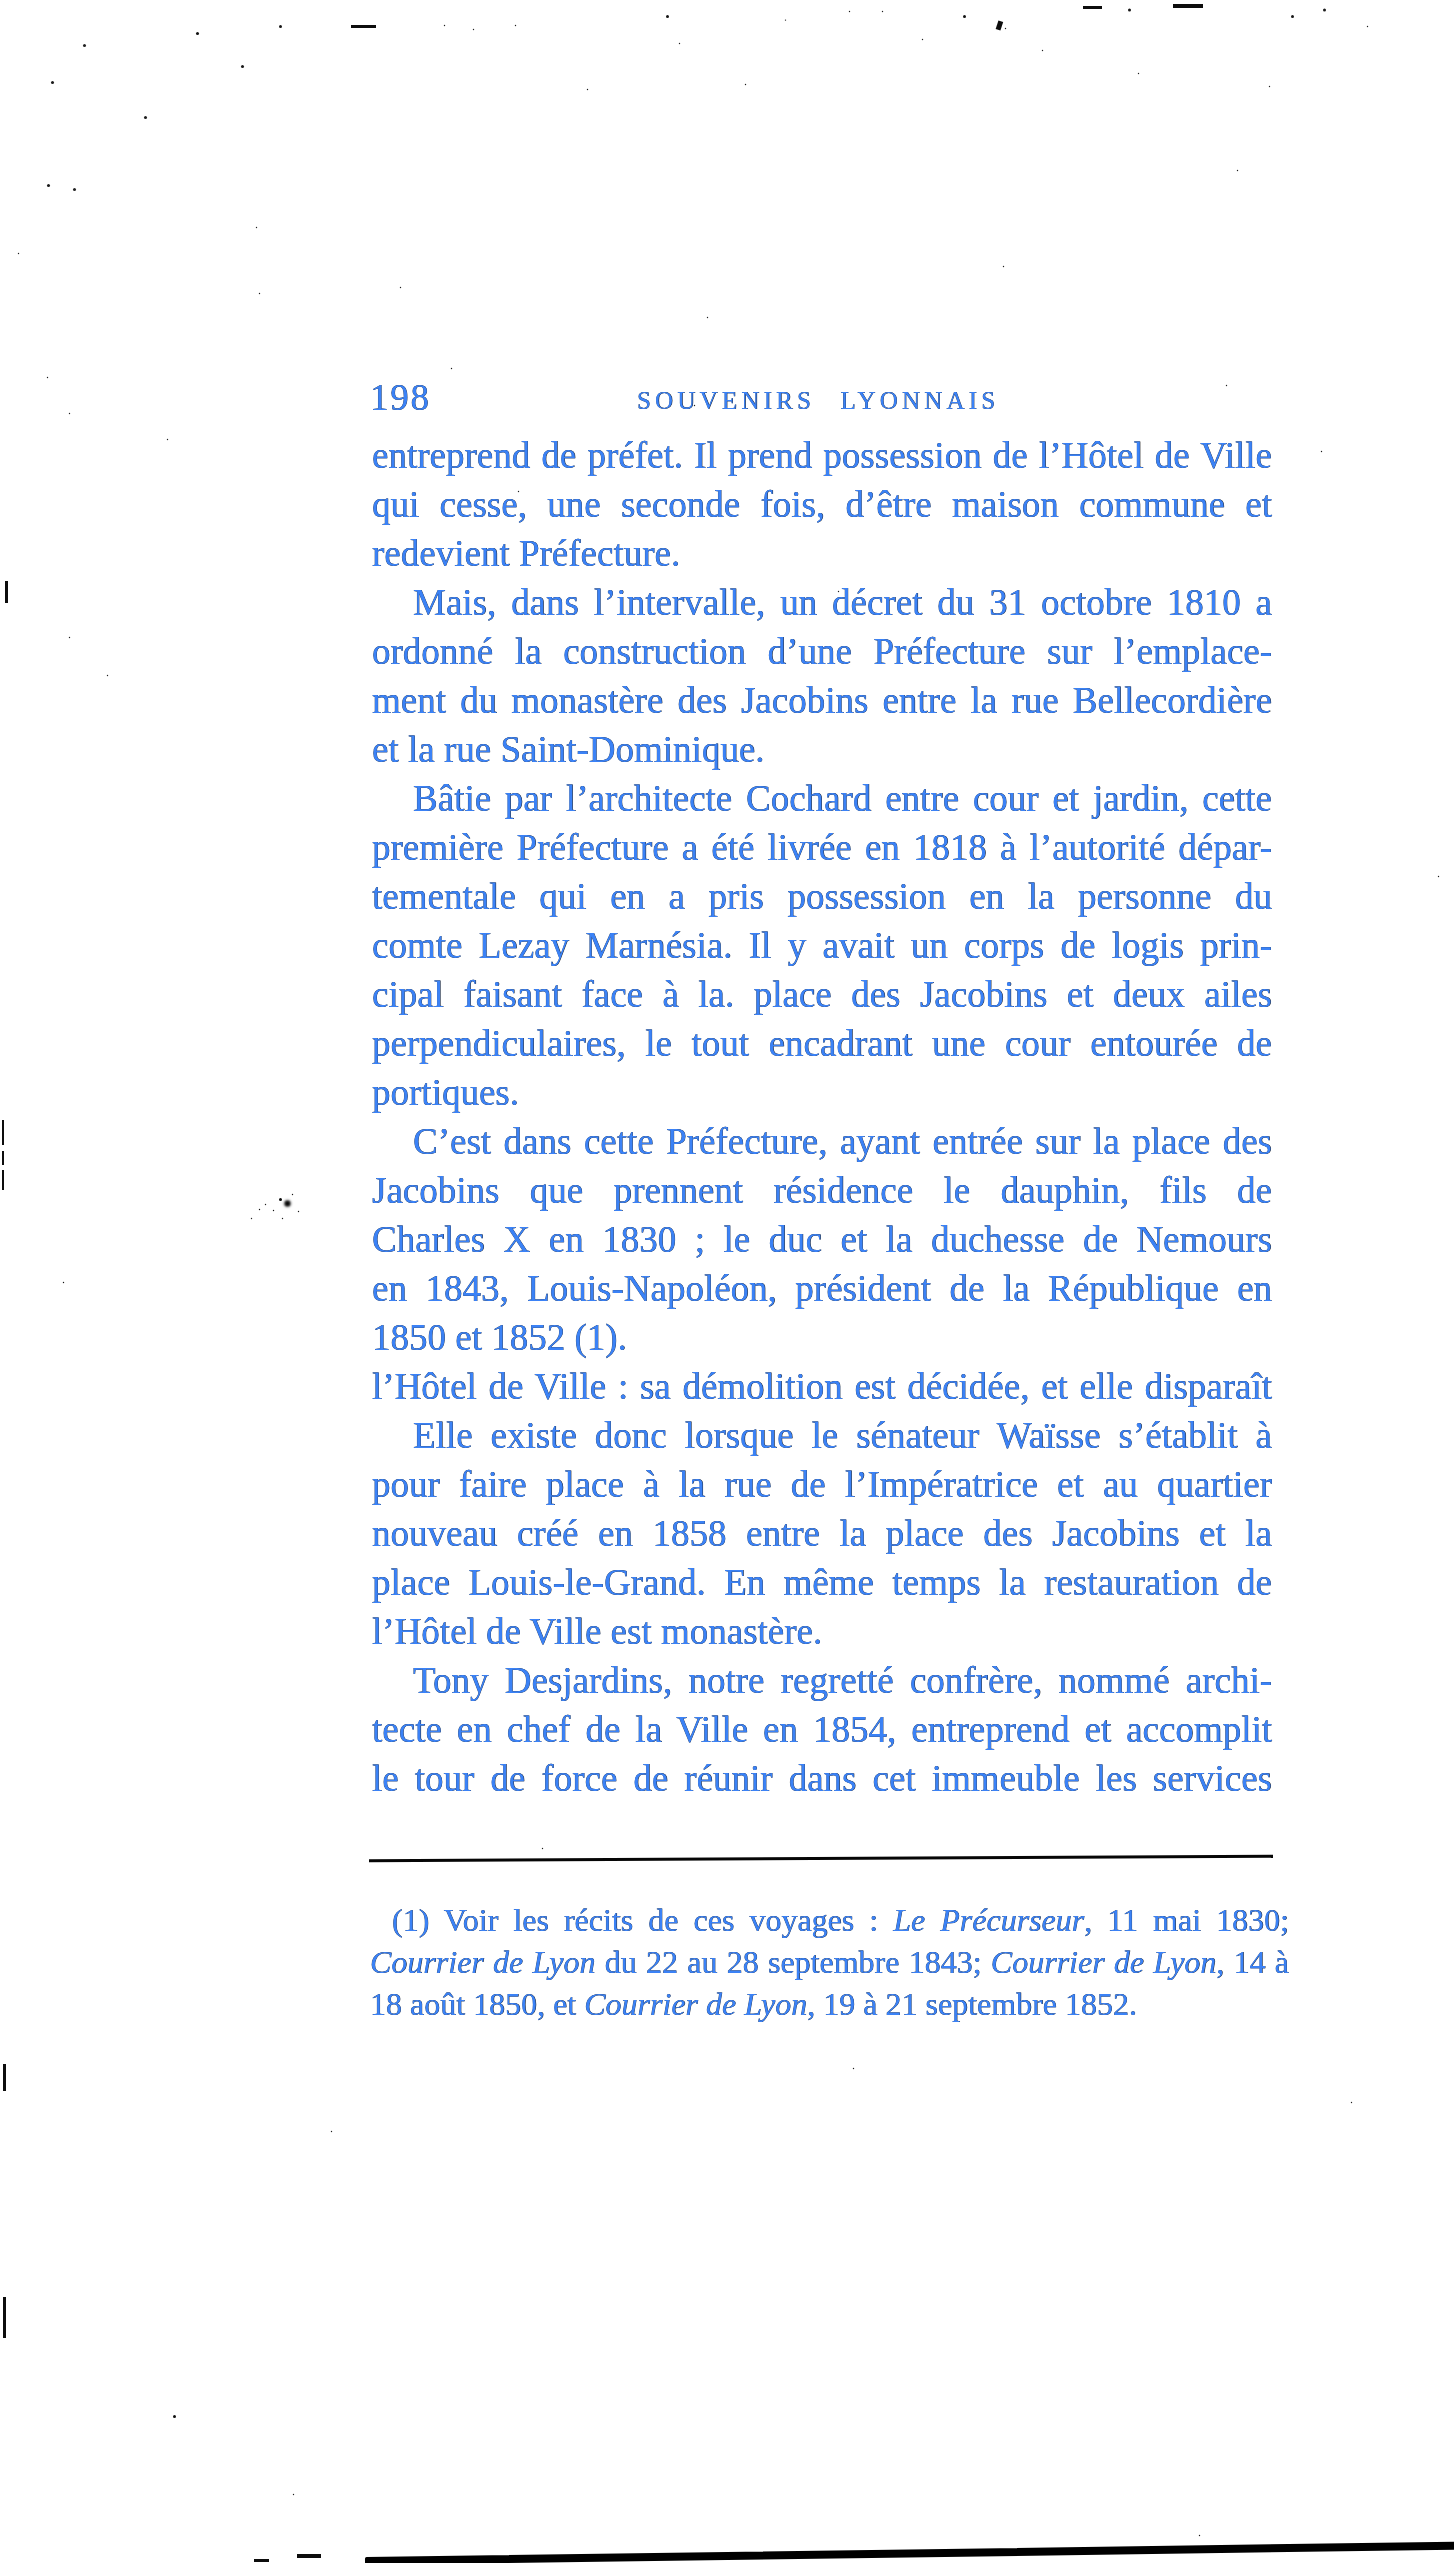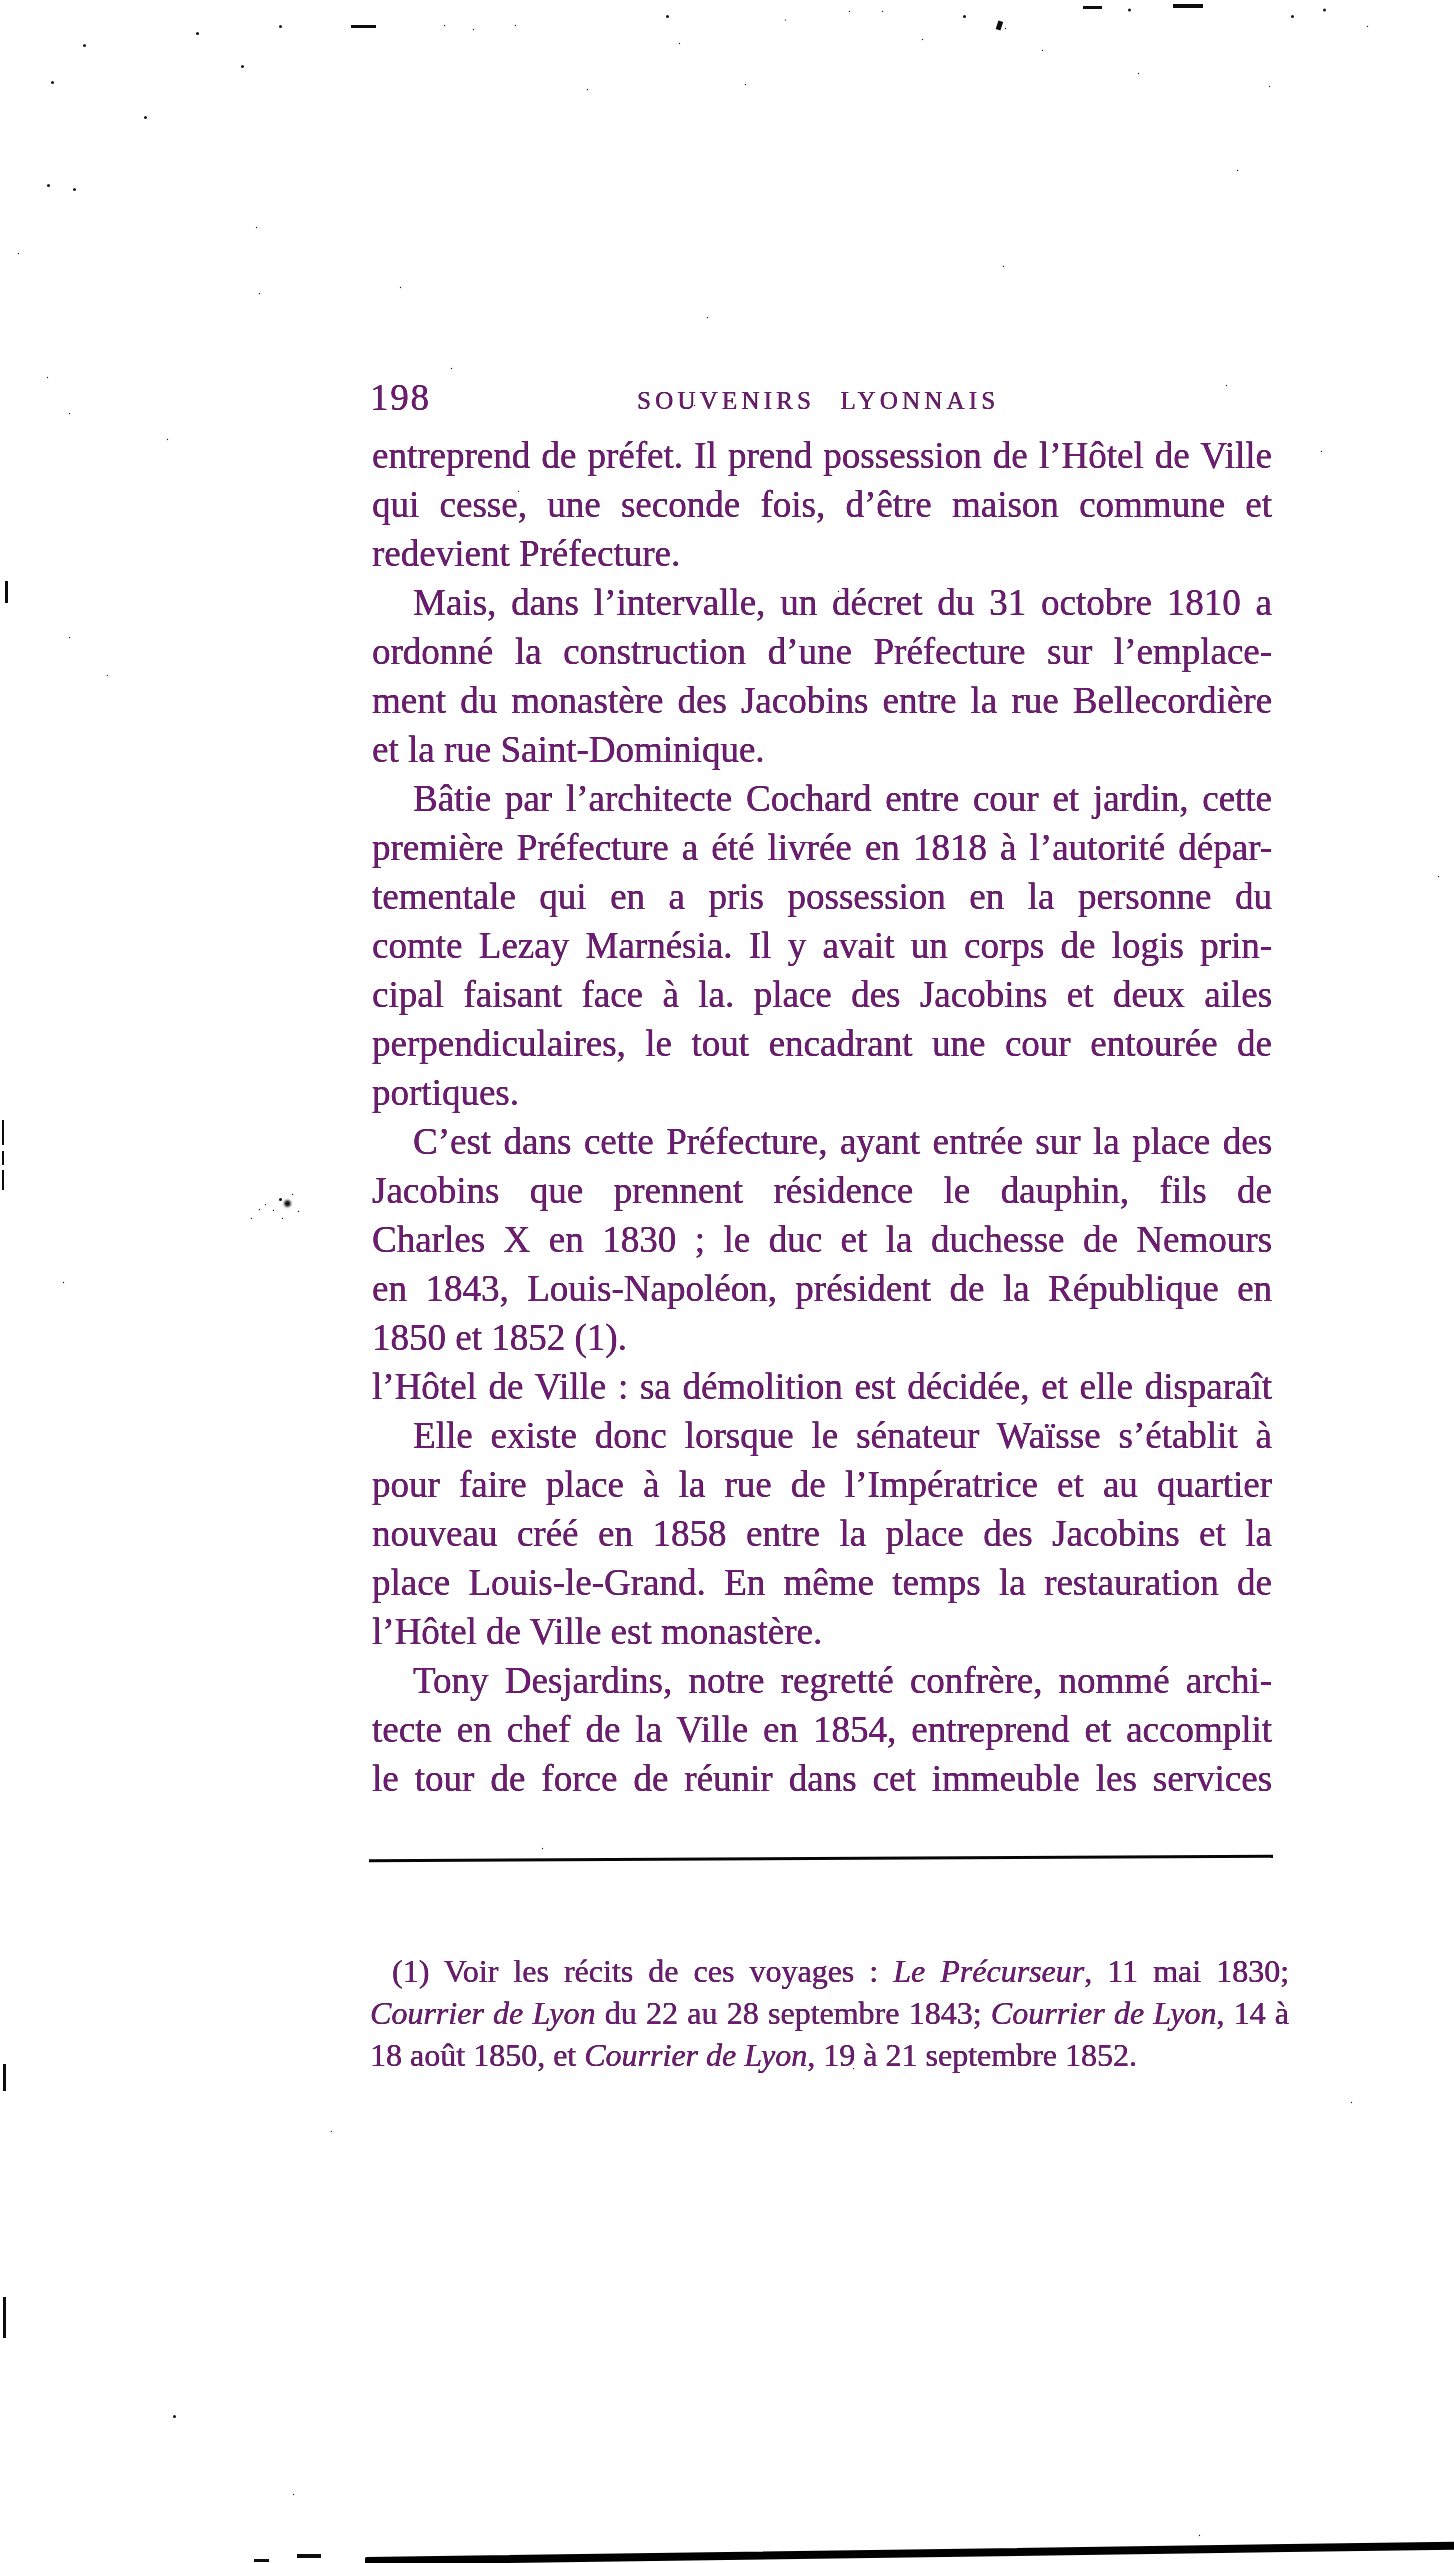--- a/index.html
+++ b/index.html
@@ -3,21 +3,21 @@
 <meta charset="utf-8">
 <style>
   html, body { margin: 0; padding: 0; background: #e8e8e8; }
   .page {
     position: relative;
     width: 1454px;
     height: 2563px;
     background: #ffffff;
     overflow: hidden;
     font-family: "Liberation Serif", "DejaVu Serif", serif;
-    color: #701a75;
+    color: #3b82f6;
   }
   .inked { text-shadow: 0.3px 0.3px 0.5px rgba(0,0,0,.8), -0.2px 0.1px 0.3px rgba(0,0,0,.55); }
 
   
   .page-number {
     position: absolute;
     left: 370px; top: 377px;
     font-size: 37px; line-height: 42px;
     letter-spacing: 1.7px;
   }
@@ -45,21 +45,21 @@
   
   .footnote-rule {
     position: absolute;
     left: 369px; top: 1857px;
     width: 904px; height: 3.4px;
     background: #060606;
     transform: rotate(-0.28deg);
   }
   .footnote-block {
     position: absolute;
-    left: 370px; top: 1950px;
+    left: 370px; top: 1899px;
     width: 919px;
     font-size: 32px;
     line-height: 42px;
   }
   .fline { text-align: justify; text-align-last: justify; }
   .fline.lastline { text-align-last: left; }
   .fline.findent { text-indent: 22px; }
   .fline i { font-style: italic; }
 
   

